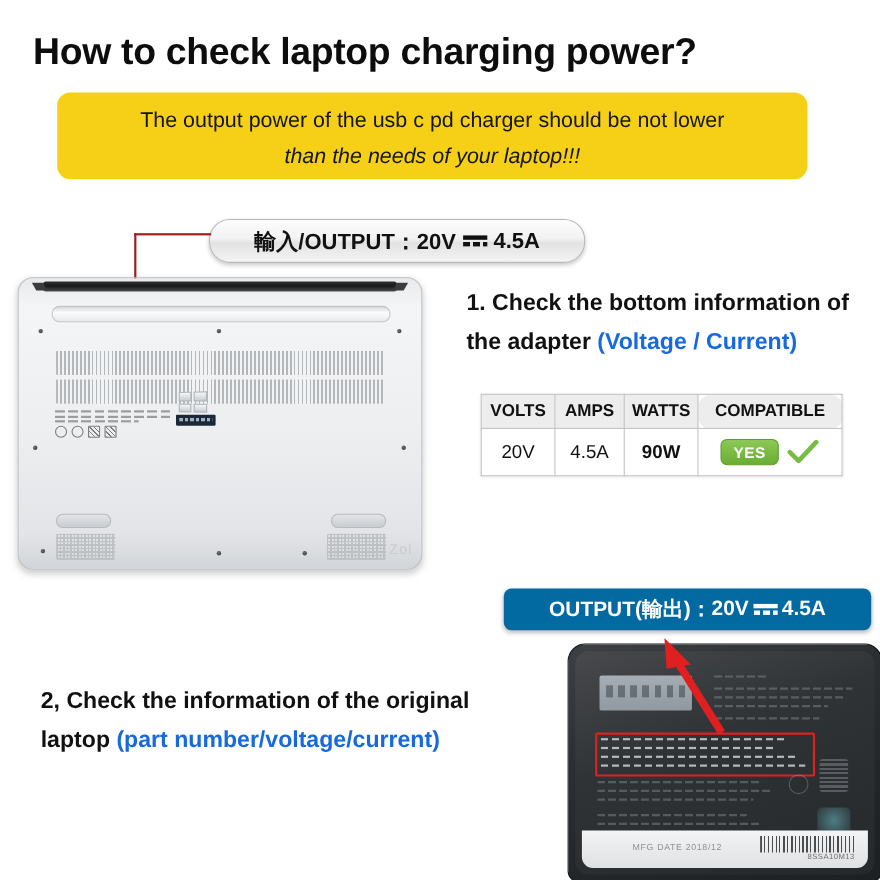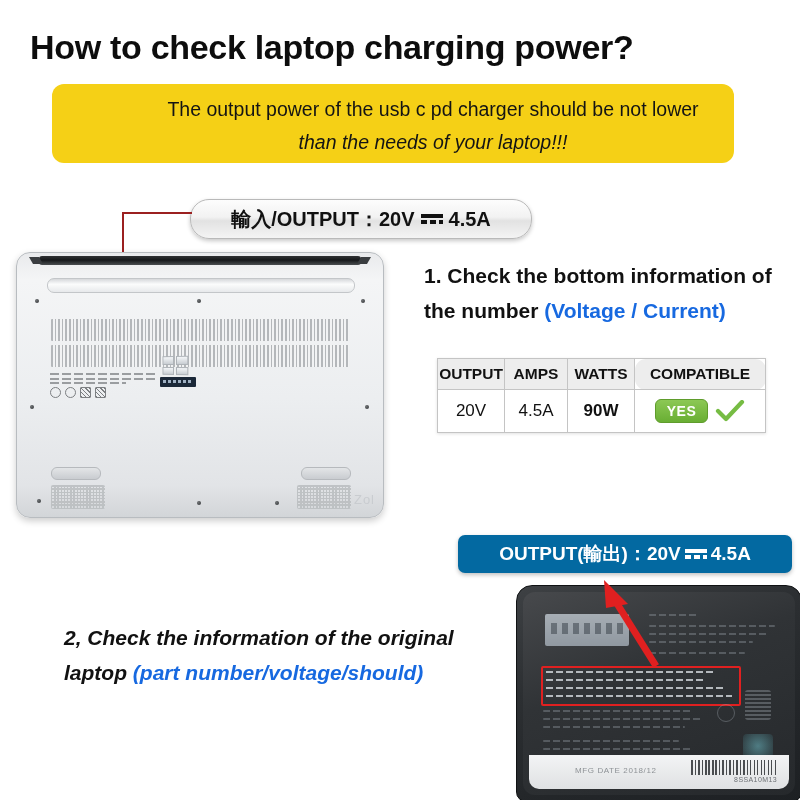--- a/index.html
+++ b/index.html
@@ -8,21 +8,21 @@
 
   
   .title{position:absolute;left:30px;top:28px;width:760px;
          font-size:34px;font-weight:bold;letter-spacing:-0.3px;color:#0d0d0d;
          white-space:nowrap;}
 
   
   .callout{position:absolute;left:52px;top:84px;width:682px;height:79px;
            background:#F5D016;border-radius:12px;}
   .callout .line{position:absolute;left:0;width:100%;text-align:center;
-                 font-size:19.5px;color:#141414;padding-left:40px;}
+                 font-size:19.5px;color:#141414;}
   .callout .l1{top:14px;}
   .callout .l2{top:47px;font-style:italic;}
 
   
   .badge-input{position:absolute;left:190px;top:199px;width:340px;height:38px;
      border-radius:19px;border:1px solid #b9b9b9;
      background:linear-gradient(180deg,#fdfdfd 0%,#f2f2f2 45%,#e2e2e2 55%,#f4f4f4 100%);
      box-shadow:0 2px 4px rgba(0,0,0,.22);
      display:flex;align-items:center;justify-content:center;}
   .badge-input .txt{font-size:20px;font-weight:bold;color:#111;white-space:nowrap;
@@ -85,21 +85,21 @@
   .grille{position:absolute;width:54px;height:24px;border-radius:2px;
     background:repeating-linear-gradient(90deg,#b9bcbf 0 1.4px,transparent 1.4px 3.2px),
                repeating-linear-gradient(0deg,#b9bcbf 0 1.4px,transparent 1.4px 3.2px);
     opacity:.85;}
   .watermark{position:absolute;right:8px;bottom:10px;font-size:13px;color:#c9ccd0;
     letter-spacing:1px;}
 
   
   .step{position:absolute;font-size:21px;font-weight:bold;line-height:35px;color:#111;}
   .step1{left:392px;top:258px;width:400px;margin-left:32px;}
-  .step2{left:64px;top:620px;width:460px;font-style:italic;}
+  .step2{left:37px;top:620px;width:460px;}
   .blue{color:#1769E0;}
 
   
   .tbl{position:absolute;left:437px;top:358px;border-collapse:collapse;
        background:#fff;box-shadow:0 1px 3px rgba(0,0,0,.12);}
   .tbl td,.tbl th{border:1px solid #c4c4c4;padding:0;text-align:center;}
   .tbl th{background:#EDEDED;font-size:15.5px;font-weight:bold;height:30px;color:#111;}
   .tbl td{height:42px;font-size:17px;color:#111;background:#fff;}
   .c-volts{width:66px;} .c-amps{width:62px;} .c-watts{width:66px;} .c-comp{width:130px;border-radius:11px;}
   .w-bold{font-weight:bold;}
@@ -218,28 +218,28 @@
       <span></span>
   </div>
   <div class="win-bar">
       <b></b>
     </div>
 </div>
 
 <div class="step step1">
   <div>1. Check the bottom information of</div>
   <div>
-    <span>the number </span><span class="blue">(Voltage / Current)</span>
+    <span>the adapter </span><span class="blue">(Voltage / Current)</span>
   </div>
 </div>
 
 <table class="tbl">
   <tbody>
       <tr>
-    <th class="c-volts">OUTPUT</th>
+    <th class="c-volts">VOLTS</th>
     <th class="c-amps">AMPS</th>
     <th class="c-watts">WATTS</th>
     <th class="c-comp">COMPATIBLE</th>
   </tr>
   <tr>
     <td>20V</td>
     <td>4.5A</td>
     <td class="w-bold">90W</td>
     <td>
       <div class="comp-cell">
@@ -261,21 +261,21 @@
       <span class="bar"></span>
         <span class="dash"></span>
     </span>
     <span>4.5A</span>
   </span>
 </div>
 
 <div class="step step2">
   <div>2, Check the information of the original</div>
   <div>
-    <span>laptop </span><span class="blue">(part number/voltage/should)</span>
+    <span>laptop </span><span class="blue">(part number/voltage/current)</span>
   </div>
 </div>
 
 <div class="adapter">
   <div class="ad-inner">
     <div class="lenovo-patch">
         <em></em>
       </div>
 
     <div class="ad-line dim" style="left:126px;top:22px;width:48px;"></div>

